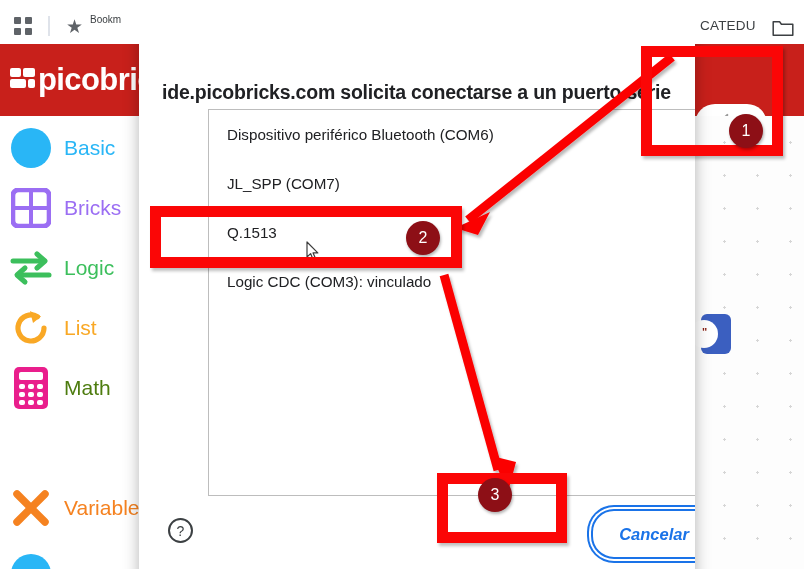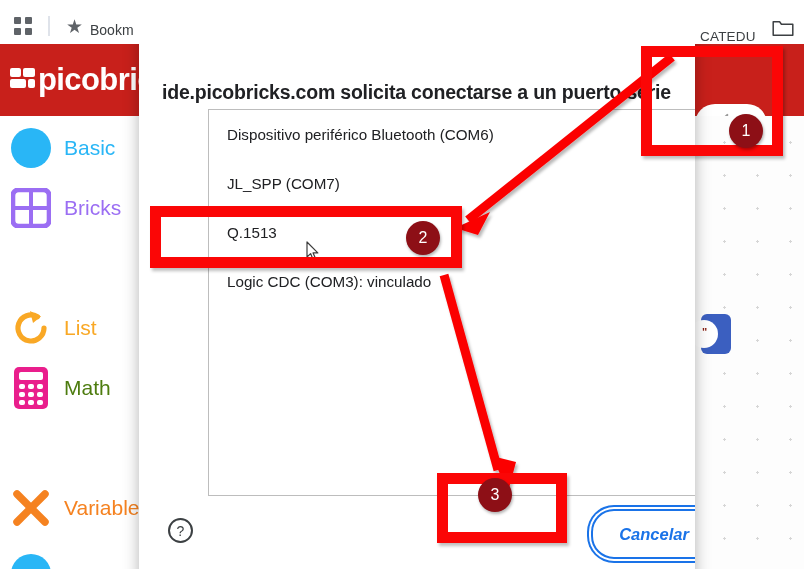--- a/index.html
+++ b/index.html
@@ -25,26 +25,26 @@
   .bm-apps i:nth-child(2){left:11px;top:0;}
   .bm-apps i:nth-child(3){left:0;top:11px;}
   .bm-apps i:nth-child(4){left:11px;top:11px;}
   .bm-divider{
     position:absolute;left:48px;top:16px;width:2px;height:20px;background:#dfe3ea;
   }
   .bm-star{
     position:absolute;left:66px;top:17px;font-size:19px;color:#5f6368;line-height:19px;
   }
   .bm-label{
-    position:absolute;left:90px;top:22px;font-size:14px;color:#3c4043;
+    position:absolute;left:90px;top:14px;font-size:10px;color:#3c4043;
     white-space:nowrap;
   }
   .bm-catedu{
     position:absolute;left:700px;top:18px;font-size:13.5px;color:#3c4043;
-    letter-spacing:.2px;white-space:nowrap;margin-top:11px;
+    letter-spacing:.2px;white-space:nowrap;
   }
   .bm-folder{
     position:absolute;left:772px;top:20px;width:22px;height:17px;
   }
   .bm-folder svg{display:block;}
 
   
   #app{
     position:absolute;left:0;top:44px;width:804px;height:525px;
     background:#ffffff;overflow:hidden;
@@ -259,20 +259,33 @@
       <div class="side-ico">
         <svg width="40" height="40" viewBox="0 0 40 40">
           <rect x="1.8" y="1.8" width="36.4" height="36.4" rx="6" fill="none" stroke="#9b6ef3" stroke-width="5"></rect>
           <rect x="18" y="3" width="4" height="34" fill="#9b6ef3"></rect>
           <rect x="3" y="18" width="34" height="4" fill="#9b6ef3"></rect>
         </svg>
       </div>
       <div class="side-label" style="color:#9b6ef3">Bricks</div>
     </div>
 
+    <div class="side-item" style="top:122px">
+      <div class="side-ico">
+        <svg width="42" height="38" viewBox="0 0 42 38">
+          <g stroke="#3cbf5c" stroke-width="5" fill="none" stroke-linecap="round" stroke-linejoin="round">
+            <path d="M3 12 H34"></path>
+              <path d="M27 5 L35 12 L27 19"></path>
+            <path d="M39 26 H8"></path>
+              <path d="M15 19 L7 26 L15 33"></path>
+          </g>
+        </svg>
+      </div>
+      <div class="side-label" style="color:#3cbf5c">Logic</div>
+    </div>
 
     <div class="side-item" style="top:182px">
       <div class="side-ico">
         <svg width="40" height="40" viewBox="0 0 40 40">
           <path d="M33 20 a13 13 0 1 1 -6.5 -11.3" fill="none" stroke="#f9a825" stroke-width="5.2" stroke-linecap="round"></path>
           <path d="M19 3 L30 8.5 L22 15" fill="#f9a825"></path>
         </svg>
       </div>
       <div class="side-label" style="color:#f9a825">List</div>
     </div>

